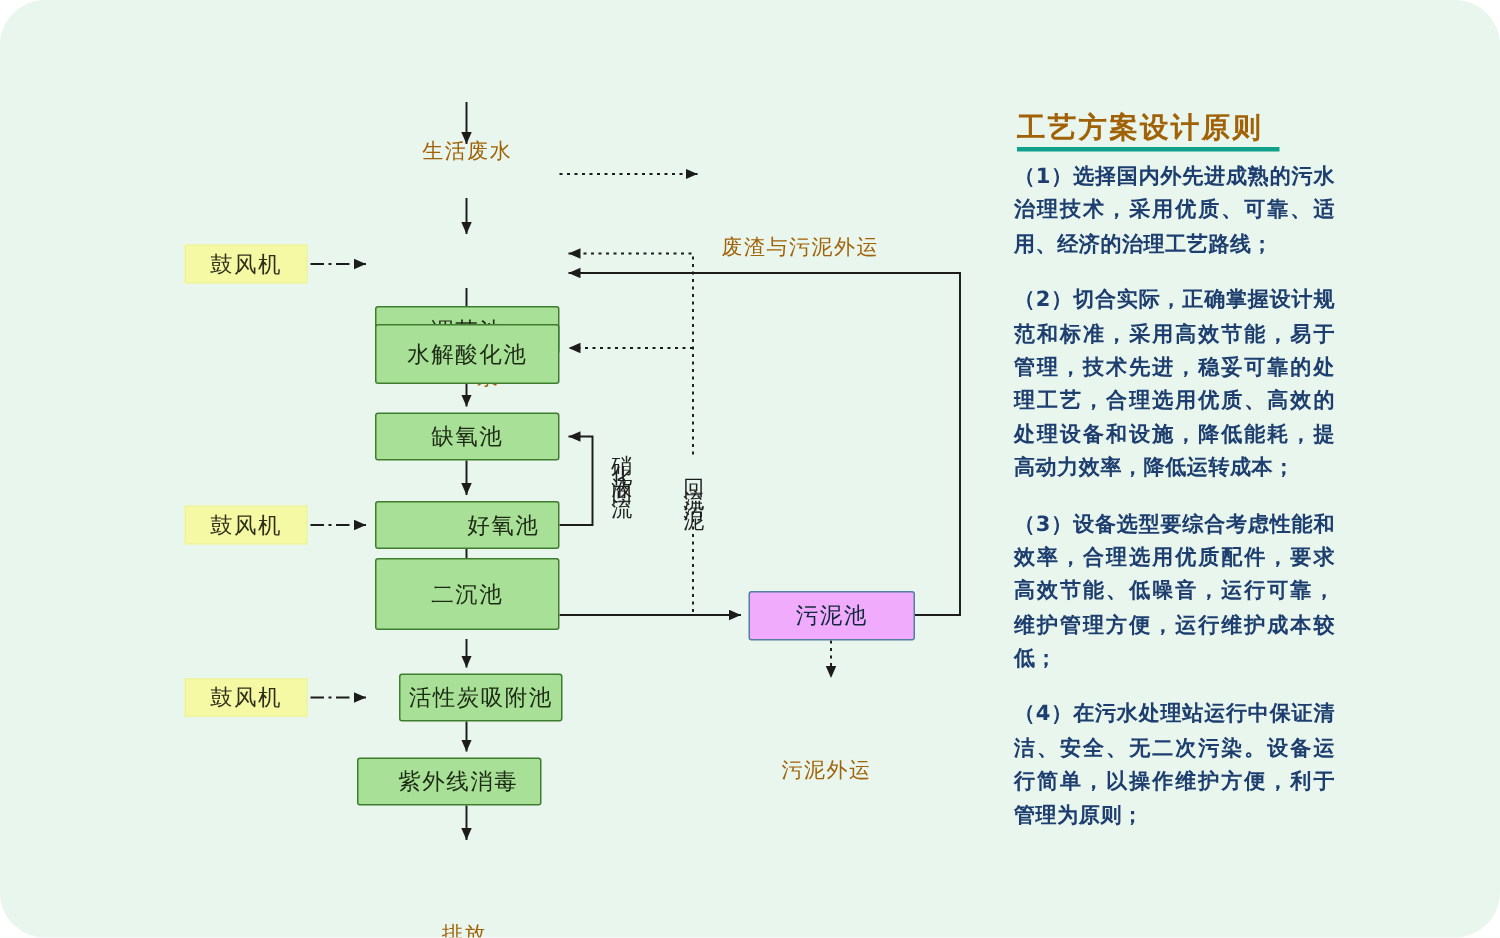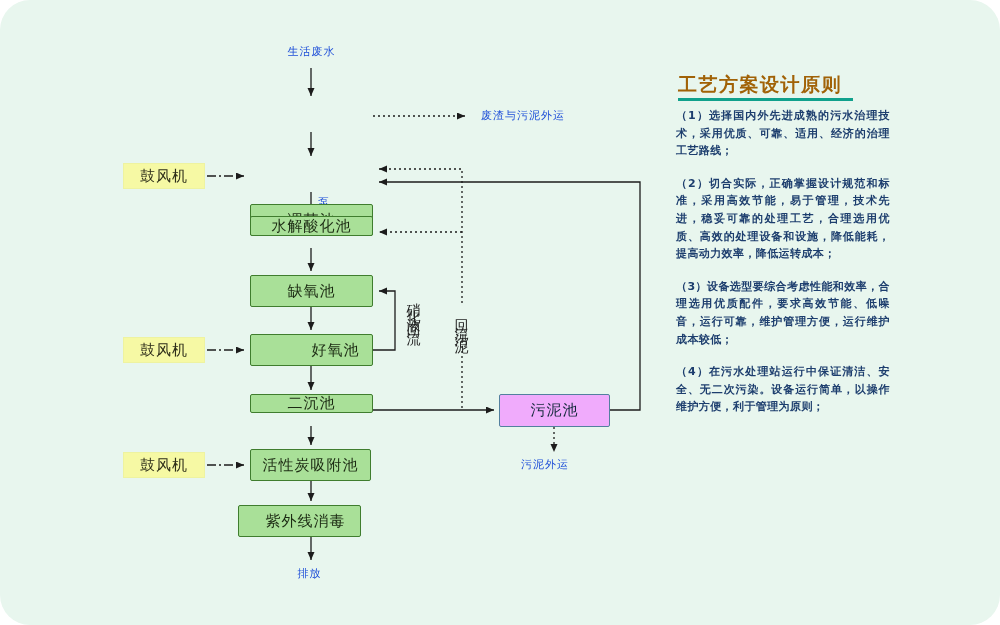--- a/index.html
+++ b/index.html
@@ -26,22 +26,23 @@
   }
   .blower{
     position:absolute;display:flex;align-items:center;justify-content:center;
     box-sizing:border-box;
     background:#f6f9a4;border:1px solid #eef3a0;
     font-size:15px;color:#2e2e1a;letter-spacing:1px;
   }
   .sludgebox{background:#f0abfc;border:1.6px solid #53809e;color:#12283a;}
 
   .flabel{
-    position:absolute;font-size:11px;color:#1d4ed8;letter-spacing:1px;
+    position:absolute;font-size:14px;color:#a16207;letter-spacing:1px;
     white-space:nowrap;
+    margin-top:48px;
   }
   .flabel.center{width:123px;text-align:center;}
   .vlabel{
     position:absolute;font-size:14px;color:#1d1d1d;
     writing-mode:vertical-rl;text-orientation:upright;
     letter-spacing:7px;white-space:nowrap;
   }
   .vlabel.masked{background:#e8f6ee;padding:3px 1px;}
 
   .panel-title{
@@ -50,21 +51,21 @@
   }
   .panel-underline{
     position:absolute;left:678px;top:98px;width:175px;height:2.5px;
     background:#10a18c;
   }
   .panel-body{
     position:absolute;left:676px;top:107px;width:214px;
     display:flex;flex-direction:column;gap:15px;
   }
   .panel-body p{
-    margin:0;font-size:11px;font-weight:600;color:#1d3e6e;
+    margin:0;font-size:14px;font-weight:600;color:#1d3e6e;
     line-height:1.6;letter-spacing:0.4px;text-align:justify;
   }
 </style>
 </head>
 <body>
 
 <div id="app">
   <div class="canvas"></div>
 
   <svg class="wires" width="1000" height="625" viewBox="0 0 1000 625">
@@ -105,25 +106,25 @@
 
   <div class="flabel center" style="left:250px;top:44px;">生活废水</div>
   <div class="flabel" style="left:318px;top:195px;">泵</div>
   <div class="flabel" style="left:481px;top:108px;">废渣与污泥外运</div>
   <div class="flabel" style="left:521px;top:457px;">污泥外运</div>
   <div class="flabel center" style="left:248px;top:566px;">排放</div>
   <div class="vlabel" style="left:405px;top:292px;">硝化液回流</div>
   <div class="vlabel masked" style="left:452px;top:305px;">回流污泥</div>
 
   <div class="pbox" style="left:250px;top:160px;width:123px;height:32px;margin-top:44px;">调节池</div>
-  <div class="pbox" style="left:250px;top:216px;width:123px;height:20px;">水解酸化池</div>
+  <div class="pbox" style="left:250px;top:216px;width:123px;height:40px;">水解酸化池</div>
   <div class="pbox" style="left:250px;top:275px;width:123px;height:32px;">缺氧池</div>
   <div class="pbox" style="left:250px;top:334px;width:123px;height:32px;padding-left:48px;">好氧池</div>
-  <div class="pbox" style="left:250px;top:394px;width:123px;height:19px;">二沉池</div>
-  <div class="pbox" style="left:250px;top:449px;width:121px;height:32px;">活性炭吸附池</div>
+  <div class="pbox" style="left:250px;top:372px;width:123px;height:48px;">二沉池</div>
+  <div class="pbox" style="left:266px;top:449px;width:109px;height:32px;">活性炭吸附池</div>
   <div class="pbox" style="left:238px;top:505px;width:123px;height:32px;padding-left:12px;">紫外线消毒</div>
   <div class="pbox sludgebox" style="left:499px;top:394px;width:111px;height:33px;">污泥池</div>
 
   <div class="blower" style="left:123px;top:163px;width:82px;height:26px;">鼓风机</div>
   <div class="blower" style="left:123px;top:337px;width:82px;height:26px;">鼓风机</div>
   <div class="blower" style="left:123px;top:452px;width:82px;height:26px;">鼓风机</div>
 
   <div class="panel-title">工艺方案设计原则</div>
   <div class="panel-underline"></div>
   <div class="panel-body">

